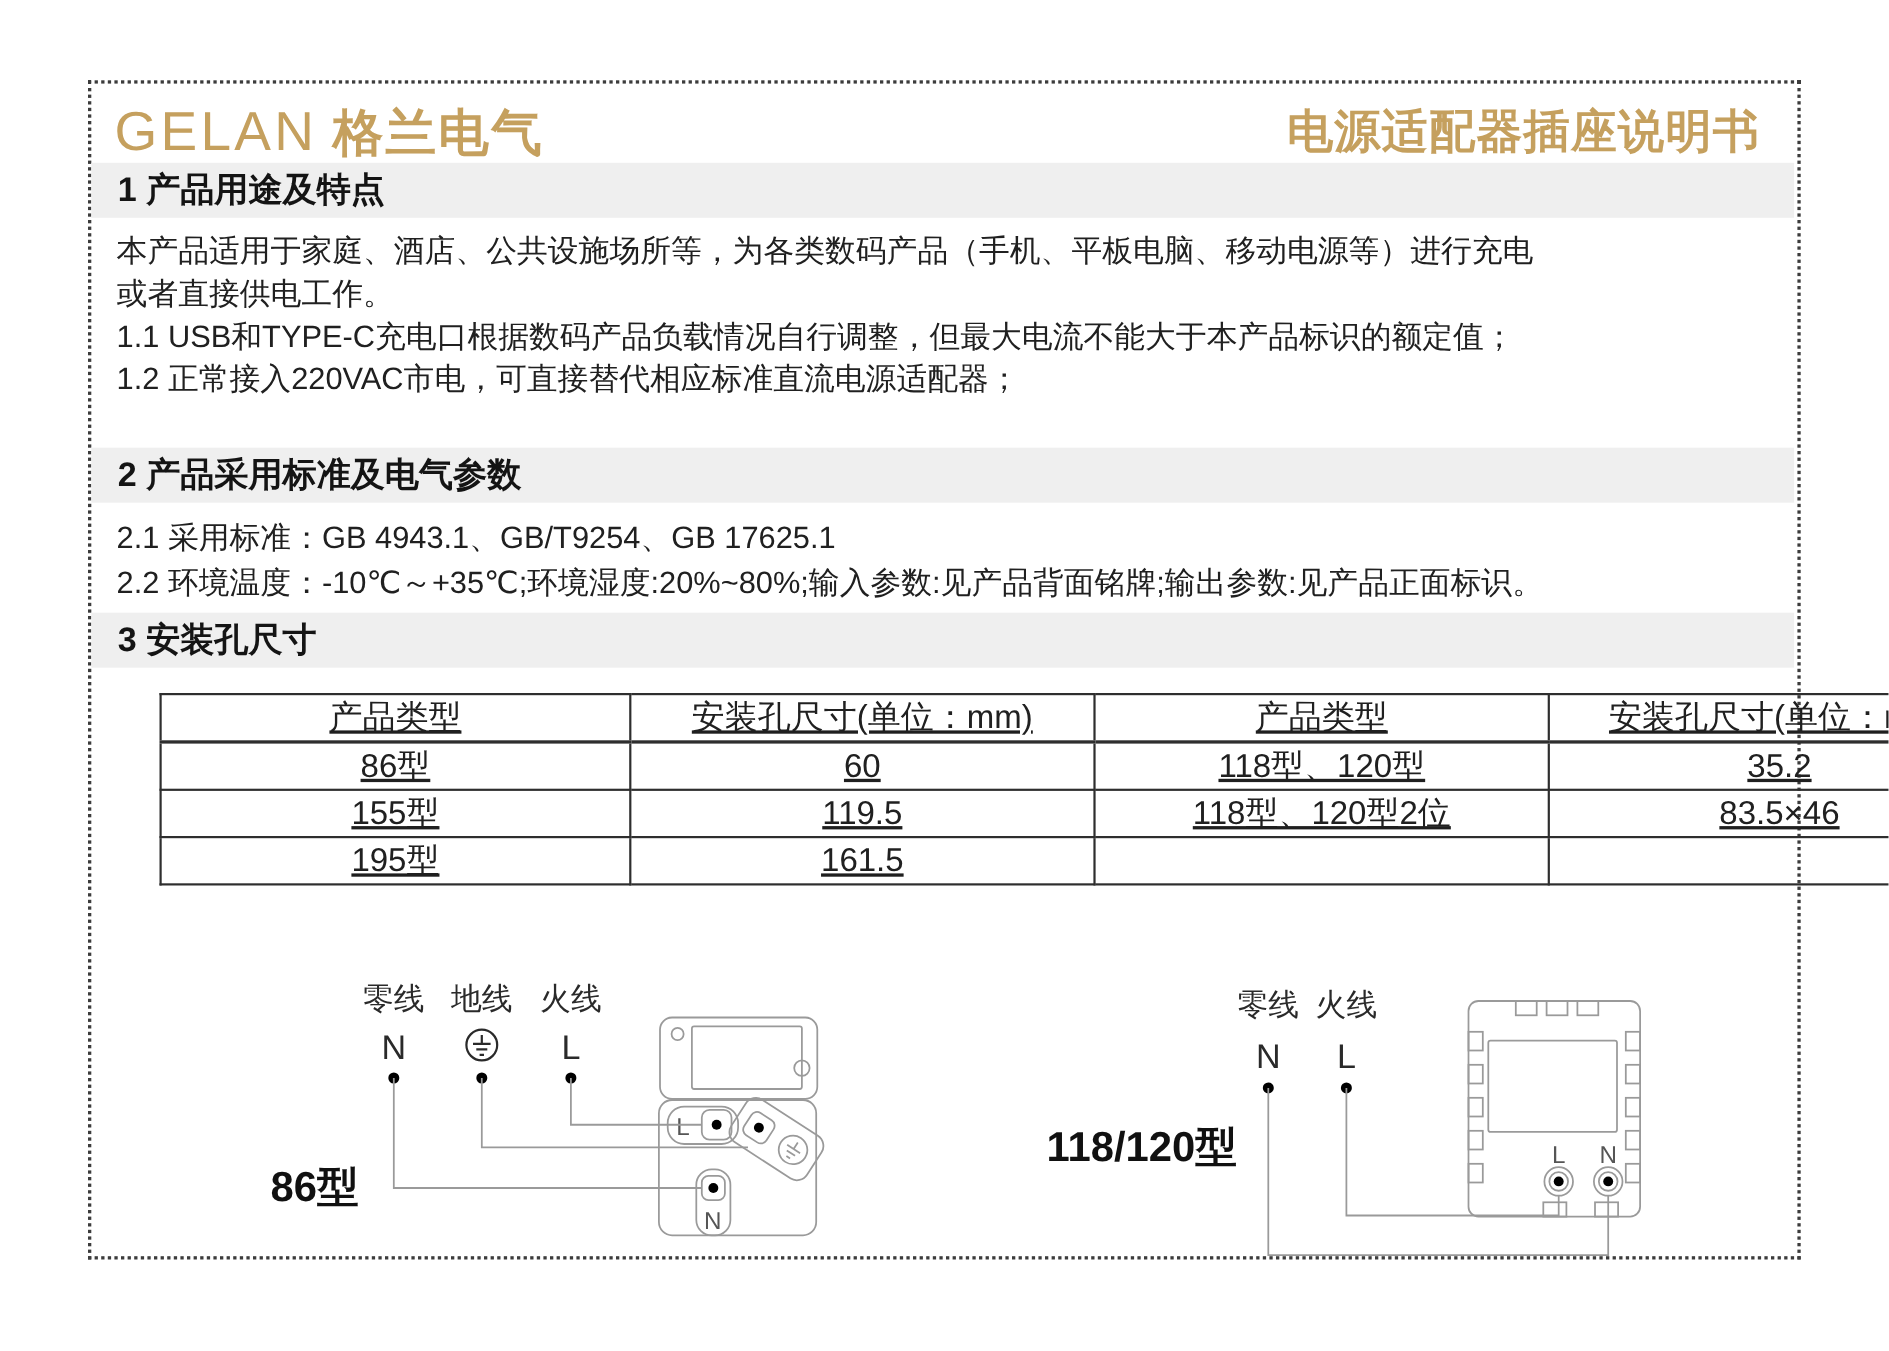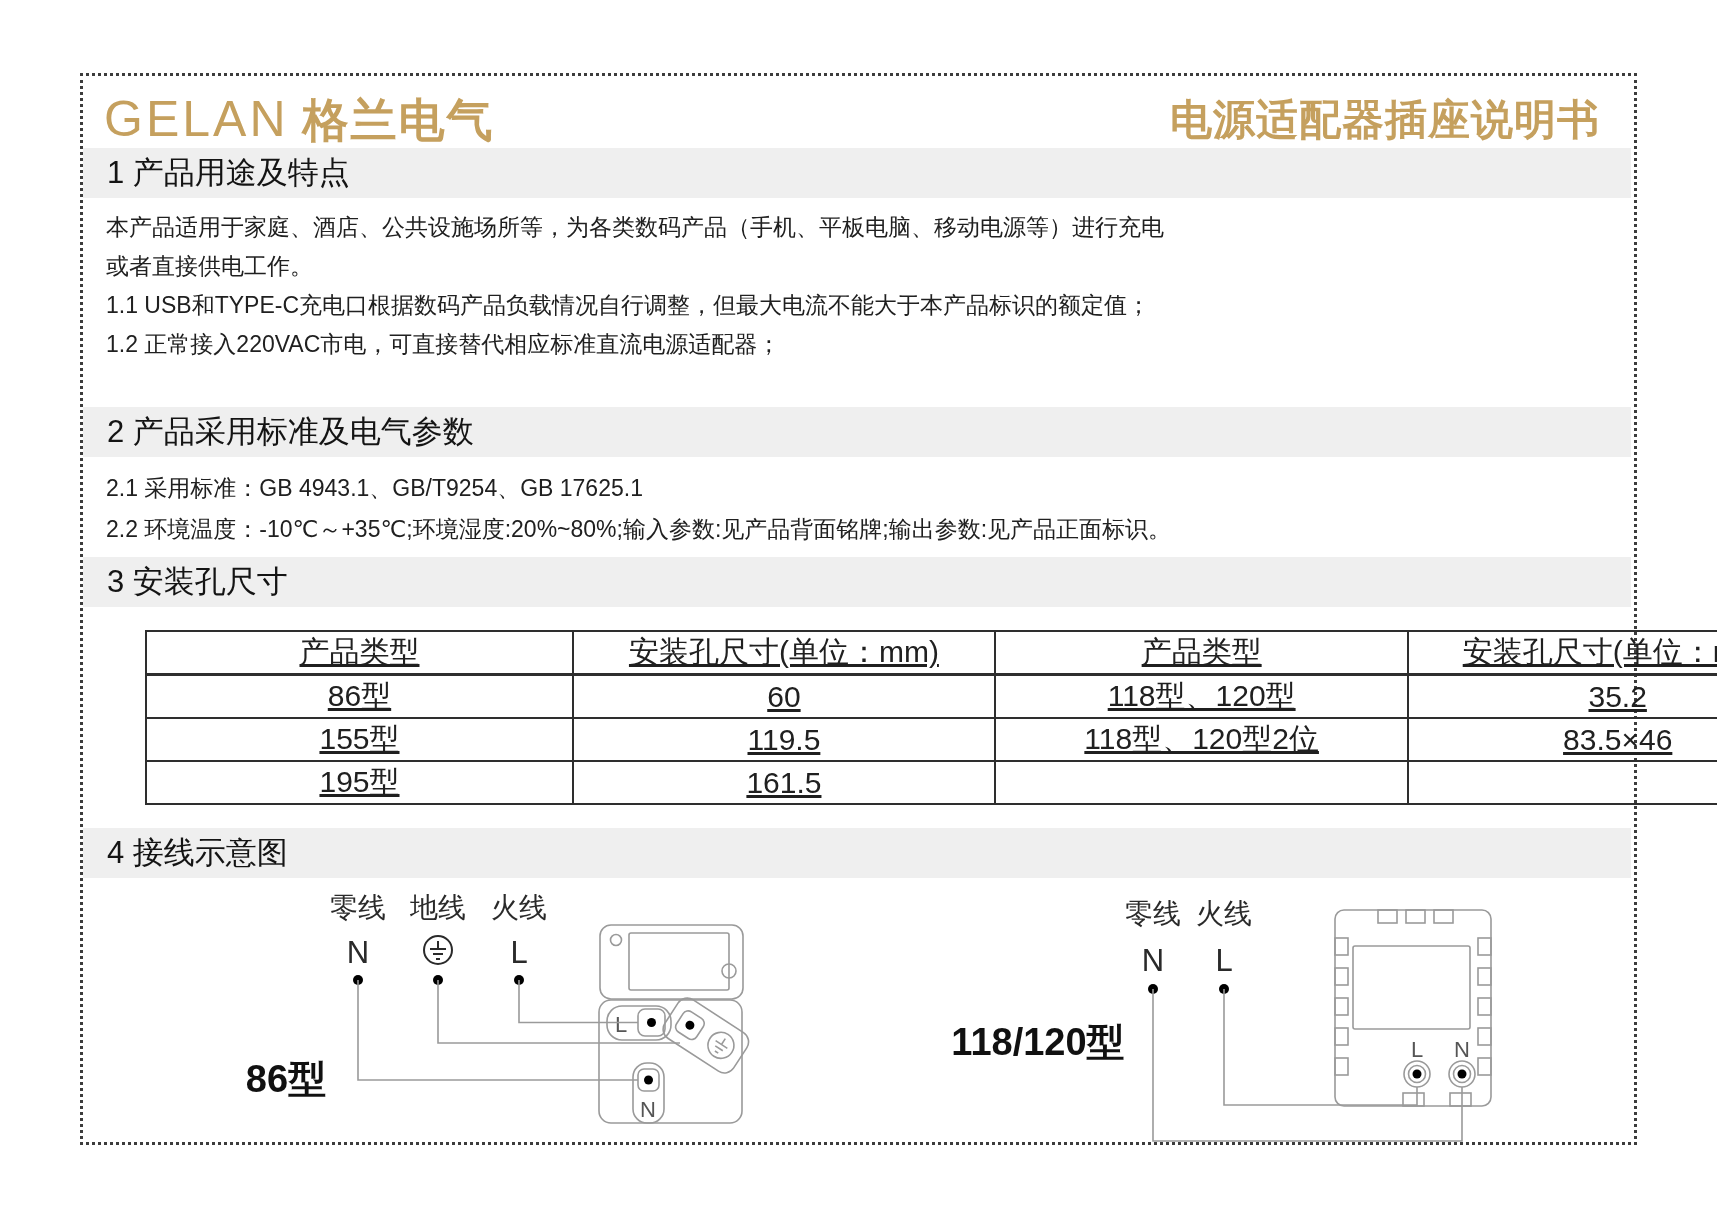--- a/index.html
+++ b/index.html
@@ -6,26 +6,26 @@
   .page{
     position:relative;width:1717px;height:1228px;background:#ffffff;overflow:hidden;
     font-family:"Liberation Sans","DejaVu Sans",sans-serif;color:#1f1f1f;
   }
   .frame{position:absolute;left:80px;top:73px;width:1551px;height:1066px;border:3px dotted #3c3c3c;}
   .logo{position:absolute;left:104px;top:90px;white-space:nowrap;}
   .logo-en{font-size:50px;font-weight:normal;color:#c5a05e;letter-spacing:3px;}
   .logo-cn{font-size:46px;font-weight:bold;color:#c5a05e;margin-left:14px;letter-spacing:2px;}
   .doc-title{position:absolute;right:117px;top:92px;font-size:42px;font-weight:bold;color:#c5a05e;letter-spacing:1px;}
   .bar{position:absolute;left:83px;width:1548px;height:50px;background:#efefef;
-       font-size:31px;font-weight:normal;color:#141414;line-height:50px;padding-left:24px;box-sizing:border-box;}
+       font-size:31px;font-weight:bold;color:#141414;line-height:50px;padding-left:24px;box-sizing:border-box;}
   .bar1{top:148px;}
   .bar2{top:407px;}
   .bar3{top:557px;}
   .bar4{top:828px;}
-  .bodytext{position:absolute;left:106px;font-size:23px;color:#202020;line-height:39px;white-space:nowrap;}
+  .bodytext{position:absolute;left:106px;font-size:28px;color:#202020;line-height:39px;white-space:nowrap;}
   .p1{top:208px;}
   .p2{top:468px;line-height:41px;}
   table.holes{position:absolute;left:145px;top:630px;width:1683px;border-collapse:collapse;table-layout:fixed;text-decoration:underline;}
   table.holes td{border:2px solid #2e2e2e;text-align:center;font-size:30px;color:#202020;height:41px;padding:0 4px;}
   table.holes tr.hdr td{border-bottom-width:3px;}
   .diag{position:absolute;}
   .dg-left{left:80px;top:885px;}
   .dg-right{left:950px;top:885px;}
   .wire-label{font-size:28px;fill:#2a2a2a;}
   .wire-sym{font-size:31px;fill:#2a2a2a;}
@@ -92,21 +92,20 @@
     </tr>
     <tr>
       <td>195型</td>
       <td>161.5</td>
       <td></td>
       <td></td>
     </tr>
   </tbody>
     </table>
 
-  <div class="bar bar4">4 接线示意图</div>
 
   <svg class="diag dg-left" width="760" height="265" viewBox="0 0 760 265">
 
     <text x="278" y="32" text-anchor="middle" class="wire-label">零线</text>
     <text x="358" y="32" text-anchor="middle" class="wire-label">地线</text>
     <text x="439" y="32" text-anchor="middle" class="wire-label">火线</text>
     <text x="278" y="78" text-anchor="middle" class="wire-sym">N</text>
     <text x="439" y="78" text-anchor="middle" class="wire-sym">L</text>
 
     <g>

